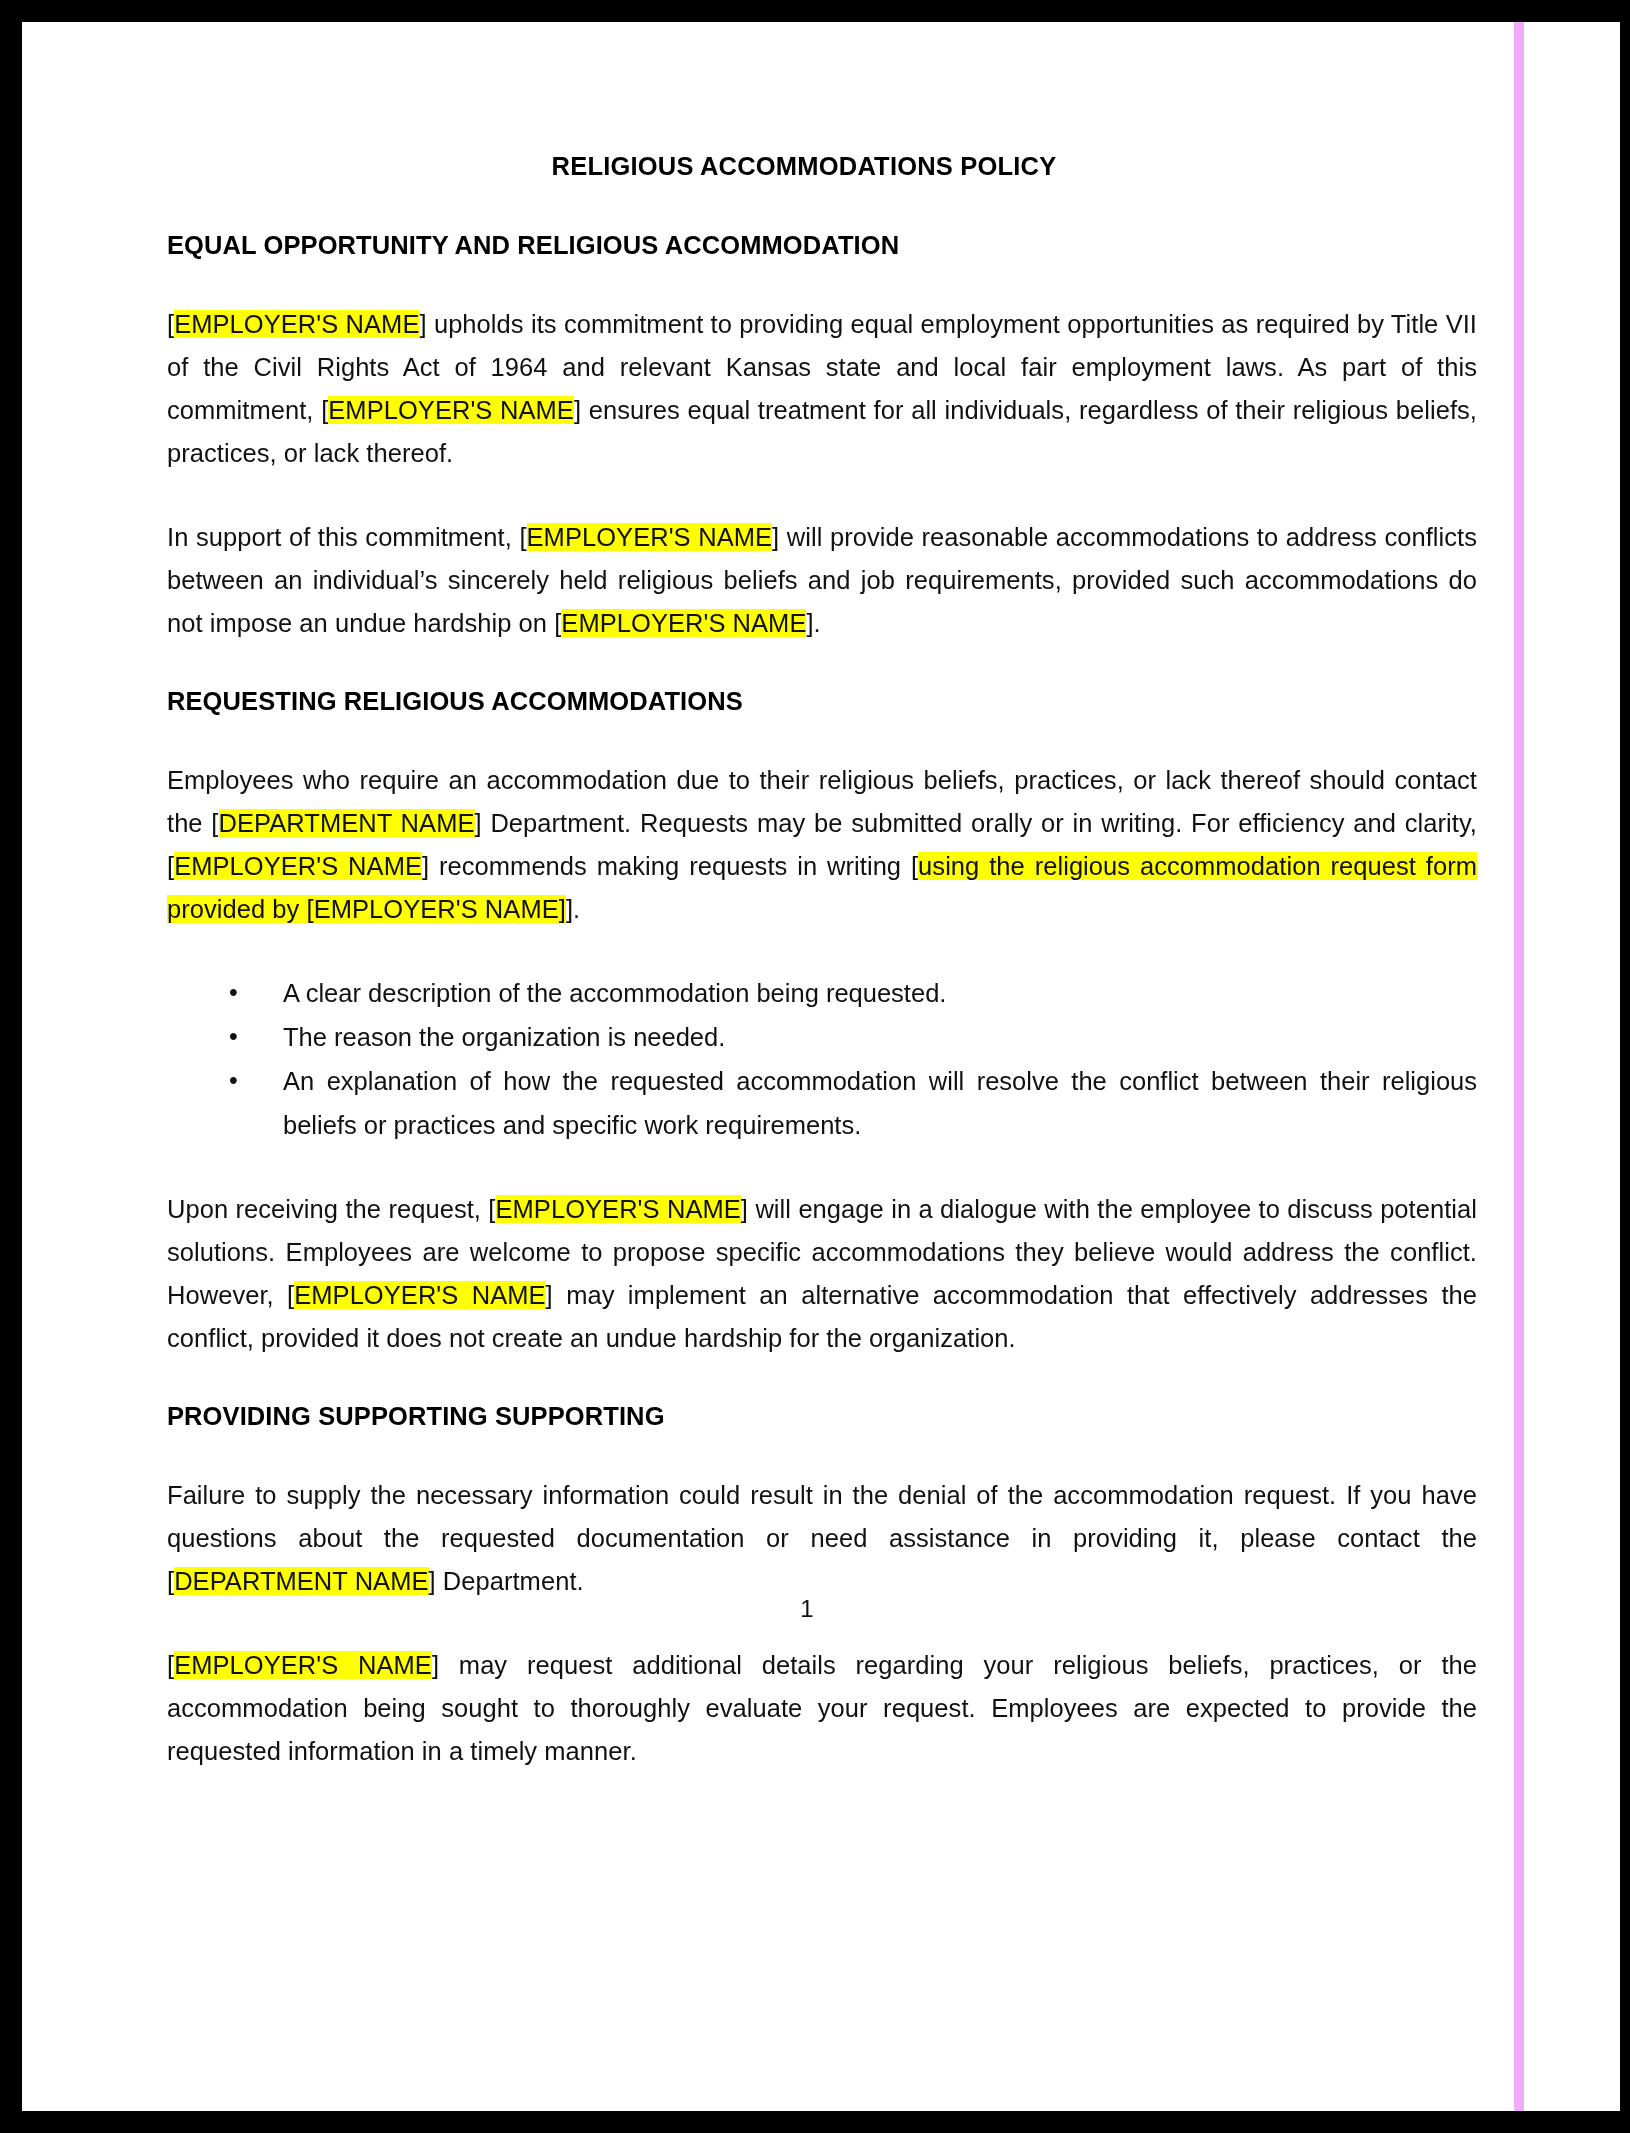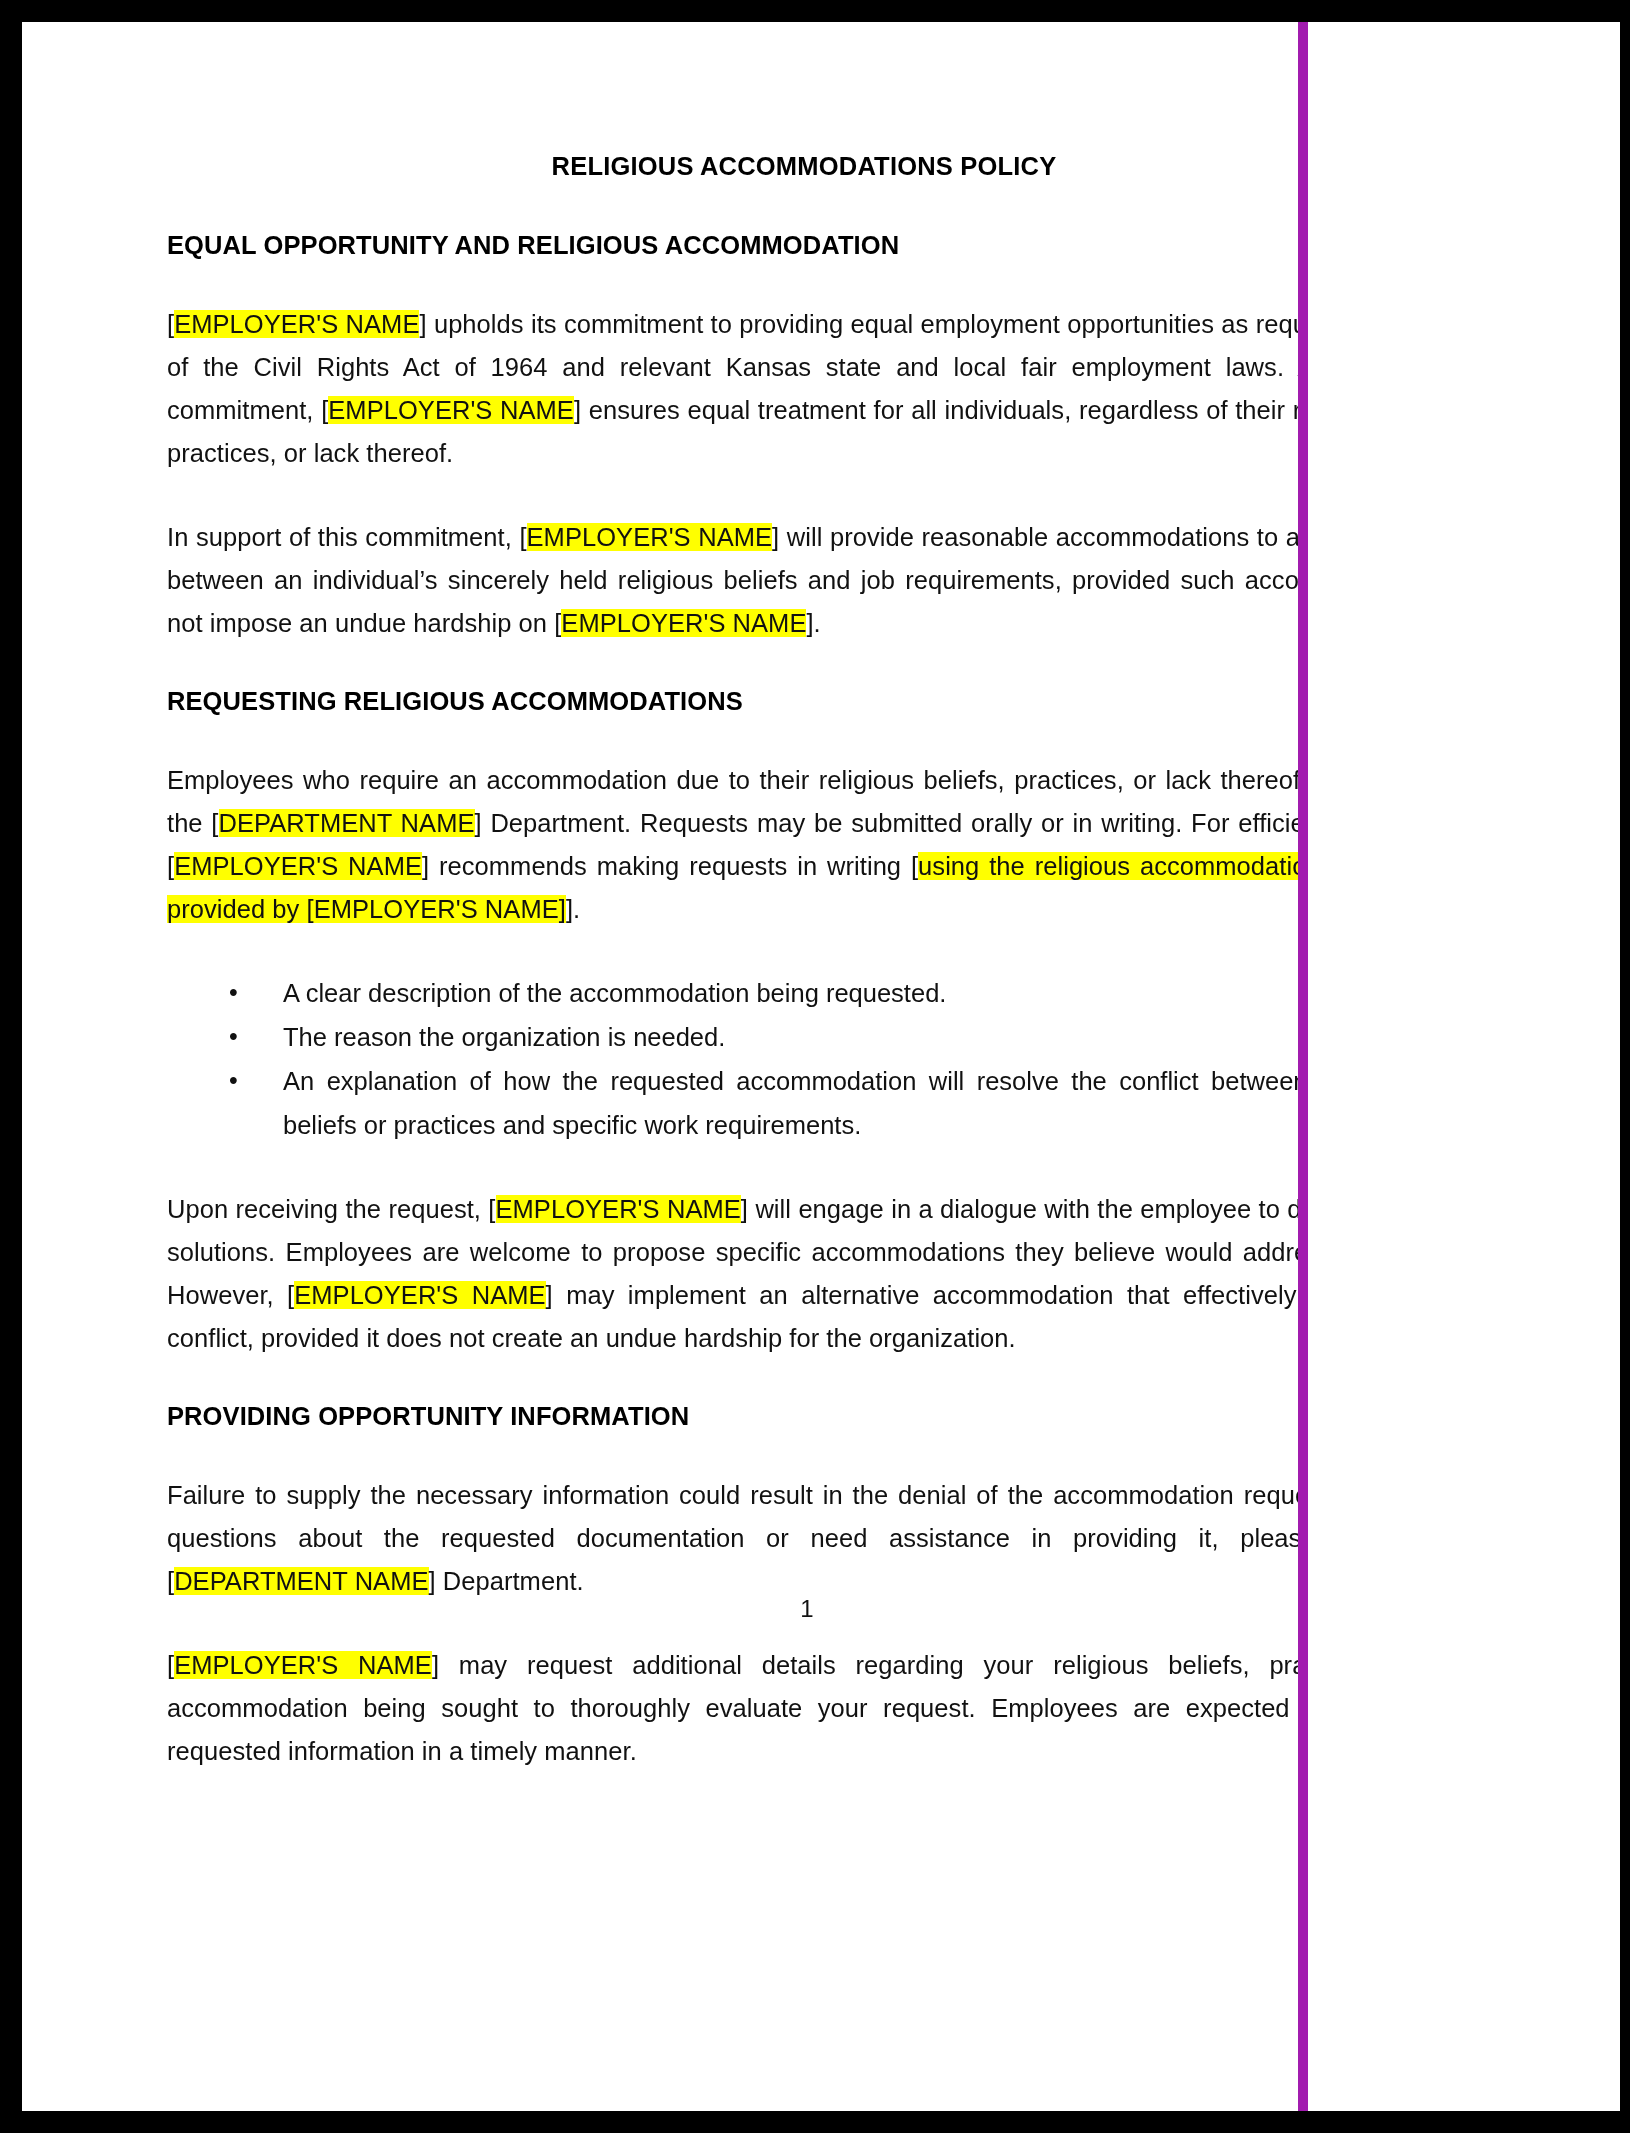--- a/index.html
+++ b/index.html
@@ -5,23 +5,23 @@
   html, body {
     margin: 0;
     padding: 0;
     background: #ffffff;
   }
   body {
     font-family: "Liberation Sans", sans-serif;
   }
   .page-canvas {
     position: relative;
-    width: 1308px;
+    width: 1524px;
     height: 2133px;
-    background: #a21caf;
+    background: #f0abfc;
     box-sizing: border-box;
   }
   
   .page-border {
     position: absolute;
     left: 0;
     top: 0;
     width: 1630px;
     height: 2133px;
     box-sizing: border-box;
@@ -136,21 +136,21 @@
 
 
       <ul class="bullet-list">
         <li class="nojust">A clear description of the accommodation being requested.</li>
         <li class="nojust">The reason the organization is needed.</li>
         <li>An explanation of how the requested accommodation will resolve the conflict between their religious beliefs or practices and specific work requirements.</li>
       </ul>
 
       <p class="body-para"><span>Upon receiving the request, [</span><span class="hl">EMPLOYER'S NAME</span><span>] will engage in a dialogue with the employee to discuss potential solutions. Employees are welcome to propose specific accommodations they believe would address the conflict. However, [</span><span class="hl">EMPLOYER'S NAME</span><span>] may implement an alternative accommodation that effectively addresses the conflict, provided it does not create an undue hardship for the organization.</span></p>
 
-      <h2 class="section-heading">PROVIDING OPPORTUNITY INFORMATION</h2>
+      <h2 class="section-heading">PROVIDING SUPPORTING SUPPORTING</h2>
 
       <p class="body-para"><span>Failure to supply the necessary information could result in the denial of the accommodation request. If you have questions about the requested documentation or need assistance in providing it, please contact the [</span><span class="hl">DEPARTMENT NAME</span><span>] Department.</span></p>
 
       <p class="body-para"><span>[</span><span class="hl">EMPLOYER'S NAME</span><span>] may request additional details regarding your religious beliefs, practices, or the accommodation being sought to thoroughly evaluate your request. Employees are expected to provide the requested information in a timely manner.</span></p>
 
 
       <div class="page-number">1</div>
     </div>
   </div>
   <div class="page-border"></div>

